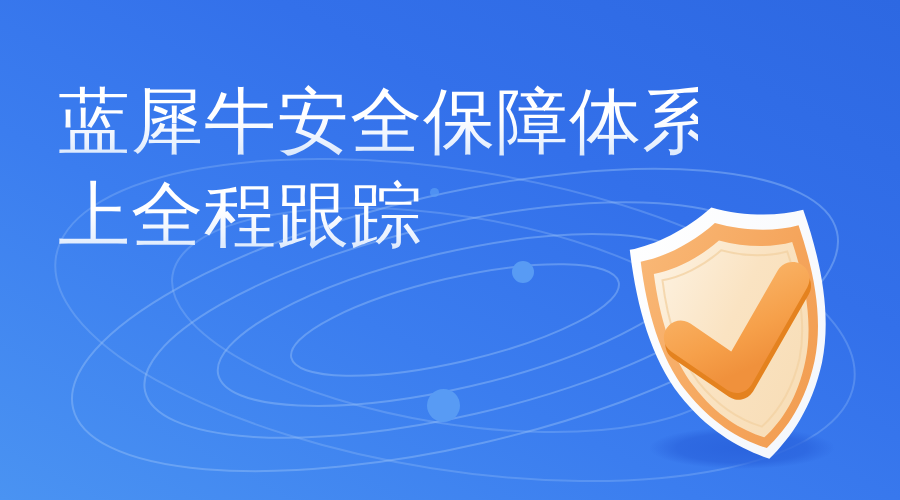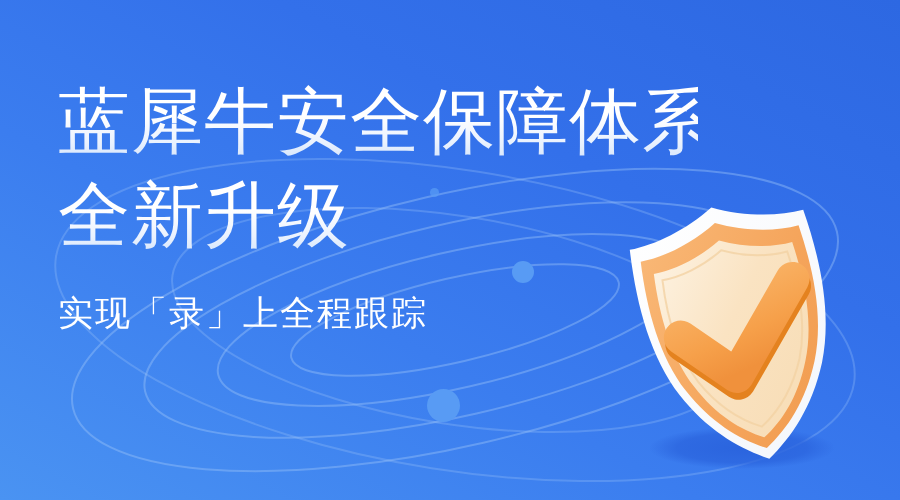--- a/index.html
+++ b/index.html
@@ -105,22 +105,21 @@
       <ellipse rx="286" ry="104" stroke-width="2"></ellipse>
     </g>
   </svg>
 
   <span class="dot dot-a"></span>
   <span class="dot dot-b"></span>
   <span class="dot dot-c"></span>
 
   <div class="text-block">
     <h1 class="headline line1">蓝犀牛安全保障体系</h1>
-    <h1 class="headline line2">全新升级</h1>
-    <p class="subtitle">实现「录」上全程跟踪</p>
+    <h1 class="headline line2">上全程跟踪</h1>
   </div>
 
   <div class="shield-wrap">
     <svg class="shield-svg" viewBox="0 0 290 290">
       <defs>
         <linearGradient id="gFace" x1="0" y1="0" x2="0.9" y2="1">
           <stop offset="0%" stop-color="#fdf3e3"></stop>
           <stop offset="45%" stop-color="#fae3c2"></stop>
           <stop offset="100%" stop-color="#f7dcb4"></stop>
         </linearGradient>

